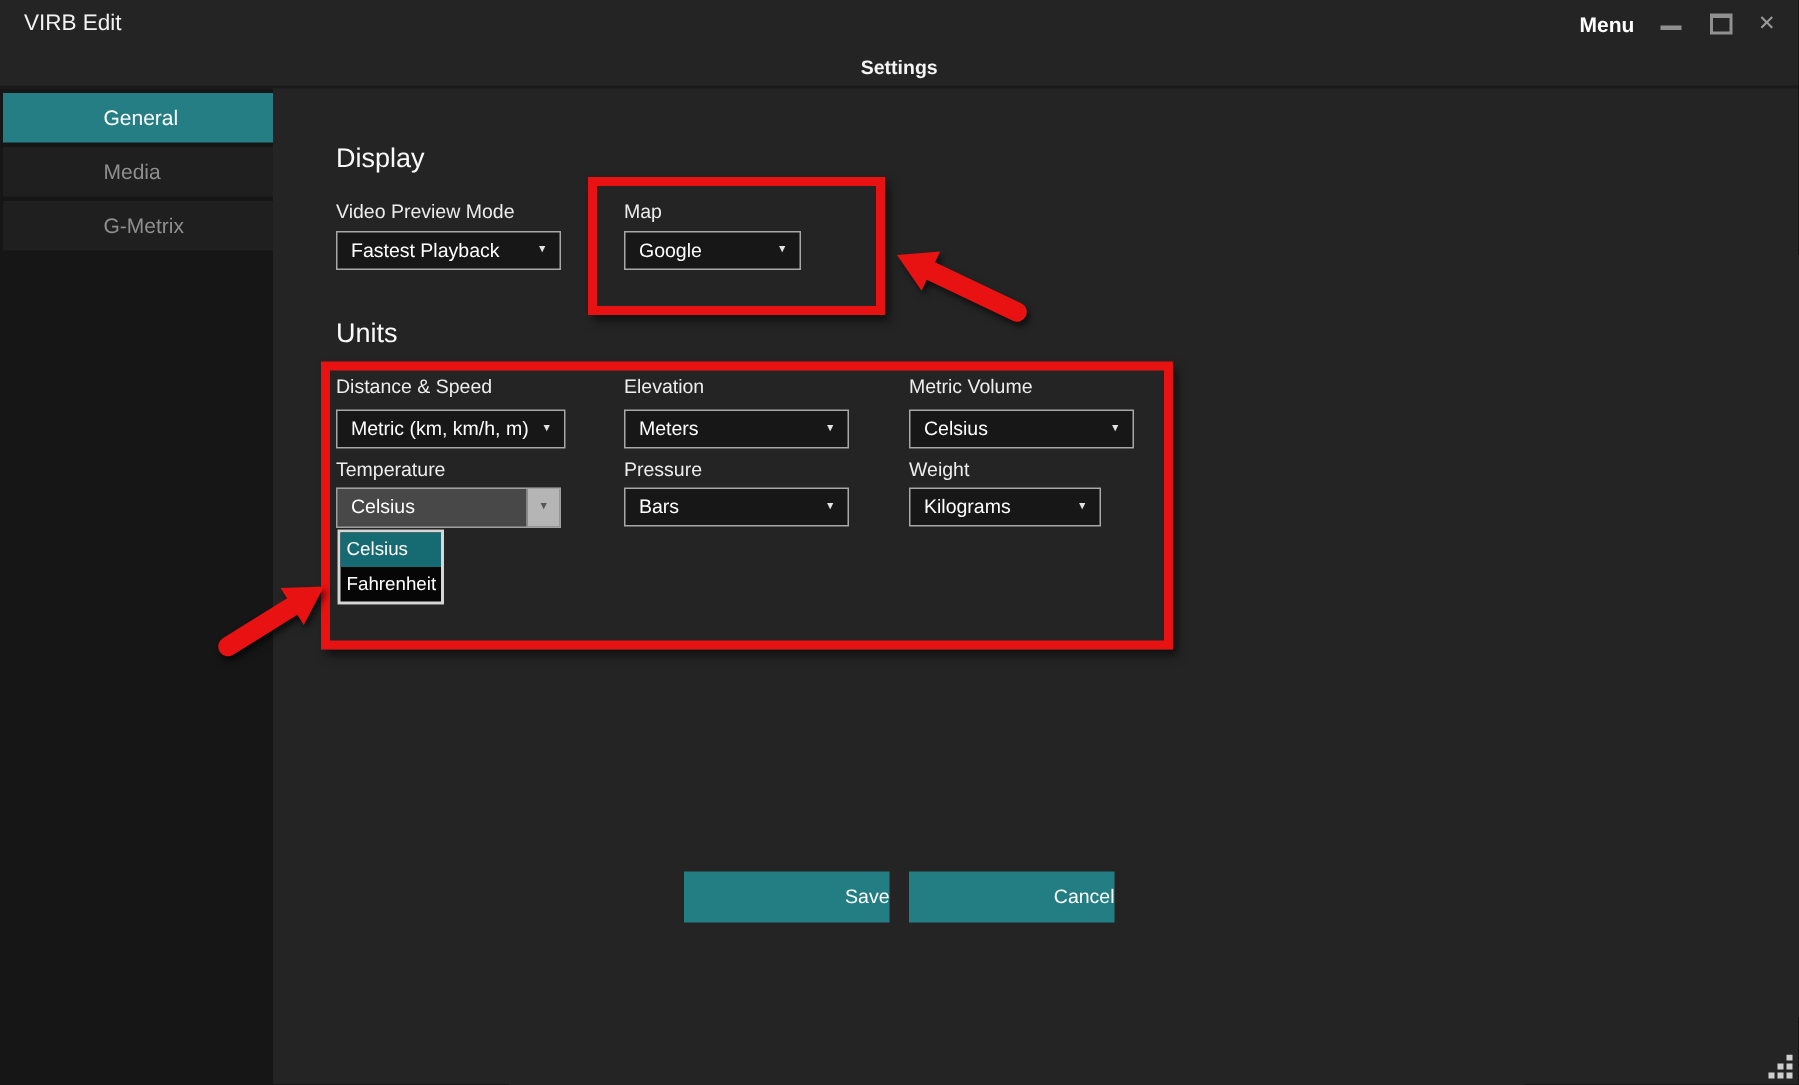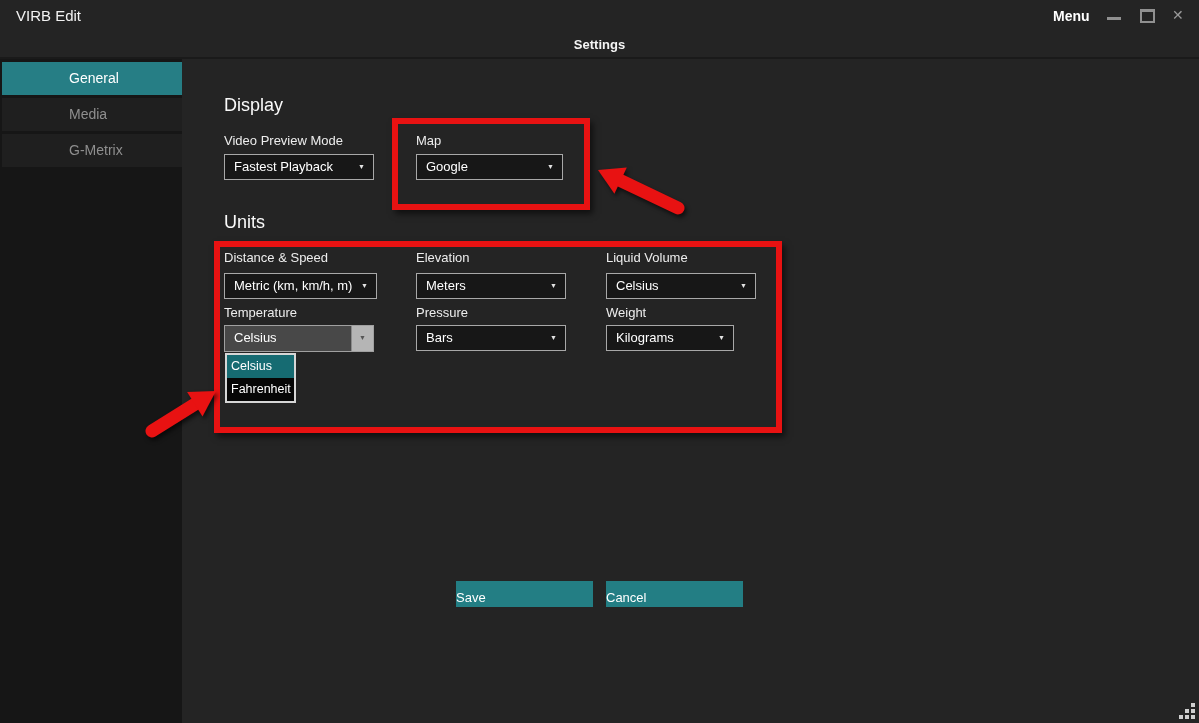--- a/index.html
+++ b/index.html
@@ -55,22 +55,22 @@
 
   
   .red-box{
     position:absolute;border:6px solid #e81212;box-sizing:border-box;
     box-shadow:3px 4px 6px rgba(0,0,0,.55);z-index:4;pointer-events:none;
   }
   .arrow-svg{position:absolute;z-index:6;filter:drop-shadow(2px 3px 2px rgba(0,0,0,.6));pointer-events:none;}
 
   
   .btn{
-    position:absolute;width:137px;height:26px;background:#237e84;color:#fff;
-    font-size:13px;text-align:left;line-height:34px;cursor:pointer;
+    position:absolute;width:137px;height:34px;background:#237e84;color:#fff;
+    font-size:13px;text-align:right;line-height:34px;cursor:pointer;
     font-family:"Liberation Sans",sans-serif;
   }
 
   .resize-grip{right:3px;bottom:3px;}
 </style>
 </head>
 <body>
 
 <div class="window">
 
@@ -90,37 +90,37 @@
 
   <div class="abs section-h" style="left:224px;top:95px;">Display</div>
 
   <div class="abs lbl" style="left:224px;top:133px;">Video Preview Mode</div>
   <div class="dd" style="left:224px;top:154px;width:150px;">
     <span>Fastest Playback</span>
     <span class="caret">▼</span>
   </div>
 
   <div class="abs lbl" style="left:416px;top:133px;">Map</div>
-  <div class="dd" style="left:416px;top:154px;width:147px;">
+  <div class="dd" style="left:416px;top:154px;width:118px;">
     <span>Google</span>
     <span class="caret">▼</span>
   </div>
 
   <div class="red-box" style="left:392px;top:118px;width:198px;height:92px;"></div>
 
   <svg class="arrow-svg" style="left:585px;top:152px;" width="105" height="70" viewBox="0 0 105 70">
     <line x1="93" y1="56" x2="35.6" y2="28.7" stroke="#e81212" stroke-width="13" stroke-linecap="round"></line>
     <polygon points="13,18 41.8,15.6 29.4,41.8" fill="#e81212"></polygon>
   </svg>
 
   <div class="abs section-h" style="left:224px;top:212px;">Units</div>
 
   <div class="abs lbl" style="left:224px;top:250px;">Distance &amp; Speed</div>
   <div class="abs lbl" style="left:416px;top:250px;">Elevation</div>
-  <div class="abs lbl" style="left:606px;top:250px;">Liquid Volume</div>
+  <div class="abs lbl" style="left:606px;top:250px;">Metric Volume</div>
 
   <div class="dd" style="left:224px;top:273px;width:153px;">
     <span>Metric (km, km/h, m)</span>
     <span class="caret">▼</span>
   </div>
   <div class="dd" style="left:416px;top:273px;width:150px;">
     <span>Meters</span>
     <span class="caret">▼</span>
   </div>
   <div class="dd" style="left:606px;top:273px;width:150px;">

